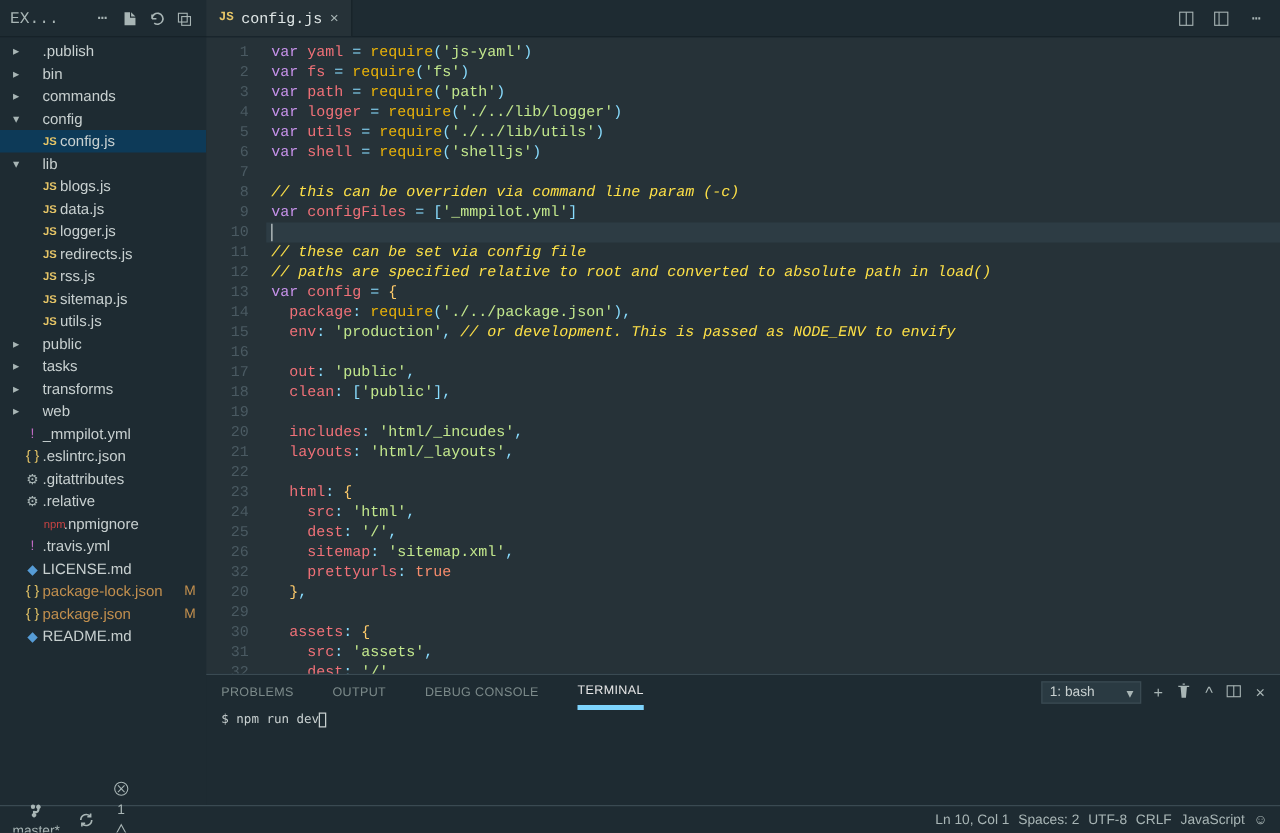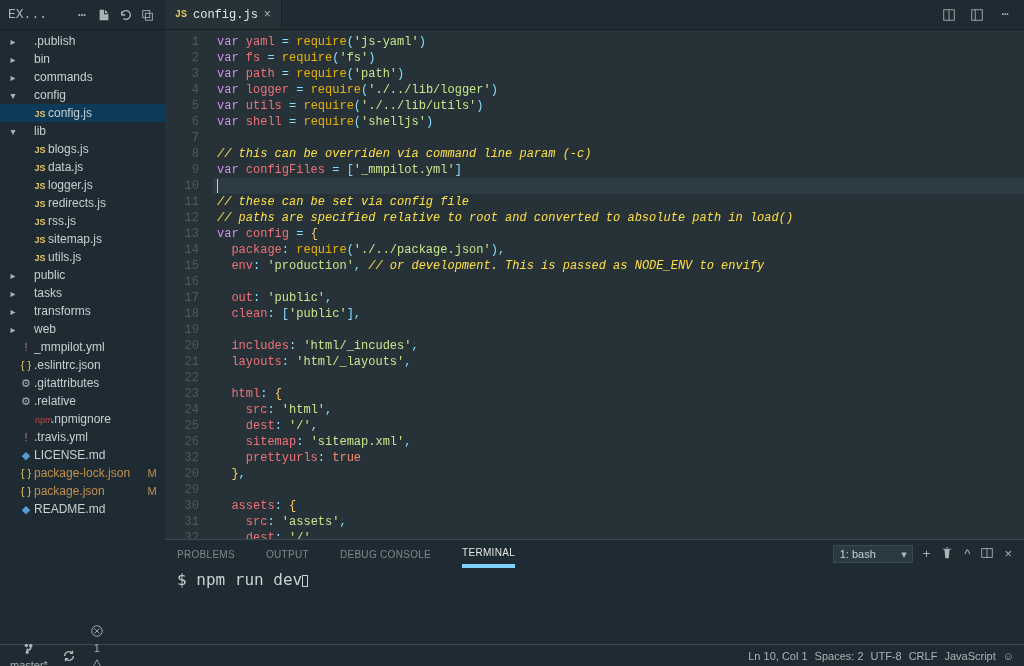--- a/index.html
+++ b/index.html
@@ -140,21 +140,21 @@
   min-width: 80px;
 }
 .term-select::after { content: "▾"; position: absolute; right: 5px; color: #a8b5b5; }
 .panel-icons { display: flex; gap: 10px; }
 .panel-icons .icon-btn { cursor: pointer; color: #a8b5b5; font-size: 13px; }
 .terminal {
   flex: 1;
   background: #1e2b32;
   padding: 2px 12px;
   font-family: Consolas, monospace;
-  font-size: 16px;
+  font-size: 10px;
   color: #c8d0d0;
 }
 .terminal .cursor-box { display:inline-block; width:6px; height:12px; border:1px solid #c8d0d0; vertical-align: middle; }
 .statusbar {
   height: 22px;
   background: #1e2b32;
   border-top: 1px solid #3a4a52;
   display: flex;
   align-items: center;
   padding: 0 10px;

